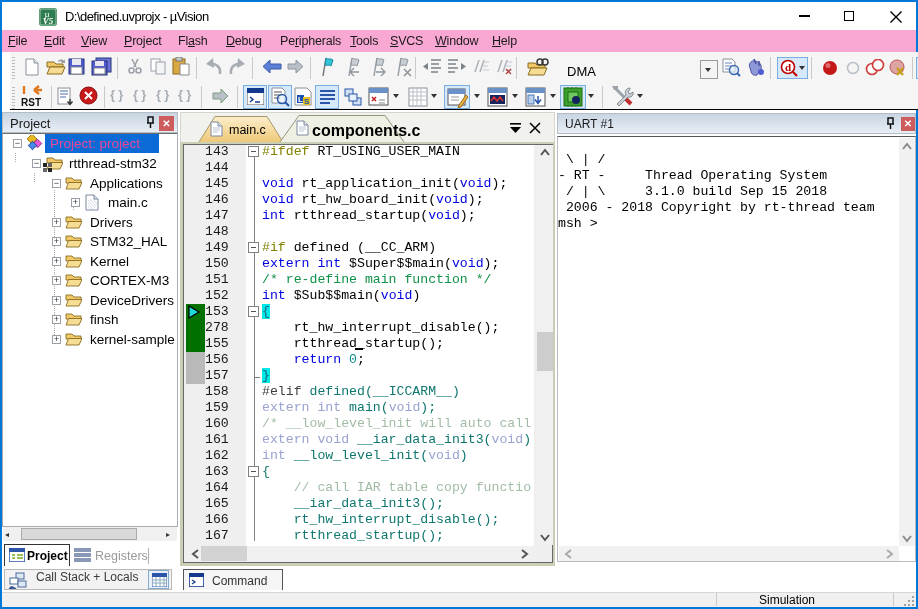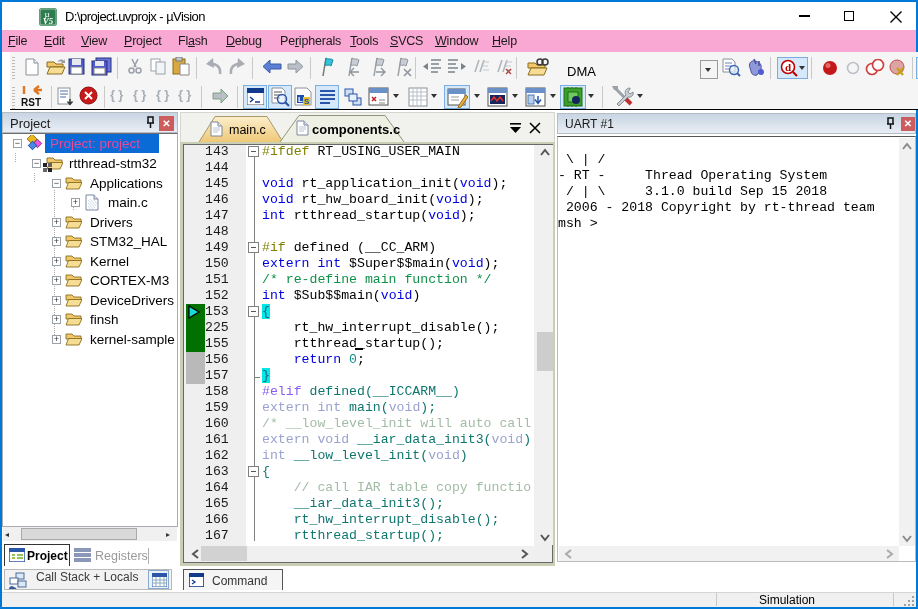--- a/index.html
+++ b/index.html
@@ -30,35 +30,35 @@
 .tlab{position:absolute;top:2px;font-size:13.5px;color:#000;white-space:pre}
 .pm{position:absolute;top:5px;width:9px;height:9px;background:#fff;border:1px solid #9aa0a8;color:#333;font-size:9px;line-height:7px;text-align:center}
 .fold{position:absolute;top:1px;width:17px;height:15px}
 .sarr{position:absolute;font-size:8px;color:#333}
 .dot{position:absolute;width:1px;background:repeating-linear-gradient(to bottom,#a8a8a8 0 1px,transparent 1px 2px)}
 .foldbox{position:absolute;left:248px;width:11px;height:11px;background:#fff;border:1px solid #808080}
 .foldbox:after{content:"";position:absolute;left:2px;top:4px;width:5px;height:1px;background:#555}
 .ln{position:absolute;left:205px;width:38px;text-align:left;font:13.2px/16px "Liberation Mono",monospace;color:#1a1a1a}
 .cl{position:absolute;left:262px;font:13.2px/16px "Liberation Mono",monospace;color:#000;white-space:pre}
 .k{color:#0000e0}.d{color:#808000}.c{color:#0f9148}.n{color:#148c8c}
-.fp{color:#0f766e}.fk{color:#9aa2d0}.fc{color:#a2bca6}.fd{color:#8b5cf6}
+.fp{color:#0f766e}.fk{color:#9aa2d0}.fc{color:#a2bca6}.fd{color:#404040}
 .bh{background:#00e8e8;color:#17647e}
 .ut{position:absolute;left:558px;font:13.2px/16px "Liberation Mono",monospace;color:#000;white-space:pre}
 </style>
 </head>
 <body>
 <div id="frame"></div>
 <div id="title">
   <svg class="abs" style="left:37px;top:6px" width="18" height="18" viewBox="0 0 18 18">
     <rect x="0" y="0" width="18" height="18" rx="3" fill="#2e7d4f"></rect>
     <rect x="1" y="1" width="16" height="16" rx="2" fill="none" stroke="#9fc5ae" stroke-width="1"></rect>
     <text x="8" y="9" font-size="9" fill="#fff" text-anchor="middle" font-family="Liberation Serif">µ</text>
     <text x="9" y="16" font-size="9" fill="#fff" text-anchor="middle" font-style="italic" font-weight="bold" font-family="Liberation Serif">V5</text>
   </svg>
-  <div class="txt">D:\project.uvprojx - µVision</div>
+  <div class="txt">D:\defined.uvprojx - µVision</div>
   <div class="abs" style="left:797px;top:13px;width:11px;height:1.5px;background:#000"></div>
   <div class="abs" style="left:842px;top:9px;width:10px;height:10px;border:1.5px solid #000"></div>
   <svg class="abs" style="left:888px;top:9px" width="12" height="12" viewBox="0 0 12 12">
       <path d="M0.5 0.5 L11.5 11.5 M11.5 0.5 L0.5 11.5" stroke="#000" stroke-width="1.4"></path>
     </svg>
 </div>
 <div id="menu">
   <span style="left:6px"><u>F</u>ile</span>
   <span style="left:42px"><u>E</u>dit</span>
   <span style="left:79px"><u>V</u>iew</span>
@@ -484,21 +484,21 @@
     </svg>
   <div class="abs" style="left:229px;top:123px;font-size:12.5px;color:#000">main.c</div>
   <svg class="abs" style="left:279px;top:115px" width="126" height="27" viewBox="0 0 126 27">
       <path d="M1 27 L20 0.5 L106 0.5 L125 27" fill="#eff0e4" stroke="#8f9579" stroke-width="1"></path>
     </svg>
   <svg class="abs" style="left:296px;top:120px" width="13" height="16" viewBox="0 0 13 16">
       <path d="M1 1 h7 l4 4 v10 h-11 z" fill="#fff" stroke="#7a88a0"></path>
       <path d="M8 1 v4 h4" fill="#dce4f0" stroke="#7a88a0"></path>
       <path d="M3 7h7M3 9h7M3 11h5" stroke="#aab4c8" stroke-width="0.8"></path>
     </svg>
-  <div class="abs" style="left:312px;top:122px;font-size:13px;color:#000;font-weight:bold;border-bottom:1px solid #000;padding-bottom:9px">components.c</div>
+  <div class="abs" style="left:312px;top:122px;font-size:16px;color:#000;font-weight:bold;border-bottom:1px solid #000;padding-bottom:9px">components.c</div>
   <svg class="abs" style="left:509px;top:123px" width="13" height="10" viewBox="0 0 13 10">
       <rect x="1" y="0" width="11" height="1.6" fill="#000"></rect>
       <path d="M1 4 L6.5 10 L12 4 z" fill="#000"></path>
     </svg>
   <svg class="abs" style="left:529px;top:122px" width="12" height="12" viewBox="0 0 12 12">
       <path d="M1 1 L11 11 M11 1 L1 11" stroke="#000" stroke-width="1.5"></path>
     </svg>
 
   <div class="abs" style="left:180px;top:142px;width:375px;height:424px;background:#c9cfb4"></div>
   <div class="abs" style="left:183px;top:144px;width:370px;height:419px;background:#efefef;border:1px solid #686868"></div>
@@ -516,21 +516,21 @@
       <div class="ln" style="top:160px">144</div>
     <div class="ln" style="top:176px">145</div>
       <div class="ln" style="top:192px">146</div>
     <div class="ln" style="top:208px">147</div>
       <div class="ln" style="top:224px">148</div>
     <div class="ln" style="top:240px">149</div>
       <div class="ln" style="top:256px">150</div>
     <div class="ln" style="top:272px">151</div>
       <div class="ln" style="top:288px">152</div>
     <div class="ln" style="top:304px">153</div>
-      <div class="ln" style="top:320px">225</div>
+      <div class="ln" style="top:320px">278</div>
     <div class="ln" style="top:336px">155</div>
       <div class="ln" style="top:352px">156</div>
     <div class="ln" style="top:368px">157</div>
       <div class="ln" style="top:384px">158</div>
     <div class="ln" style="top:400px">159</div>
       <div class="ln" style="top:416px">160</div>
     <div class="ln" style="top:432px">161</div>
       <div class="ln" style="top:448px">162</div>
     <div class="ln" style="top:464px">163</div>
       <div class="ln" style="top:480px">164</div>

